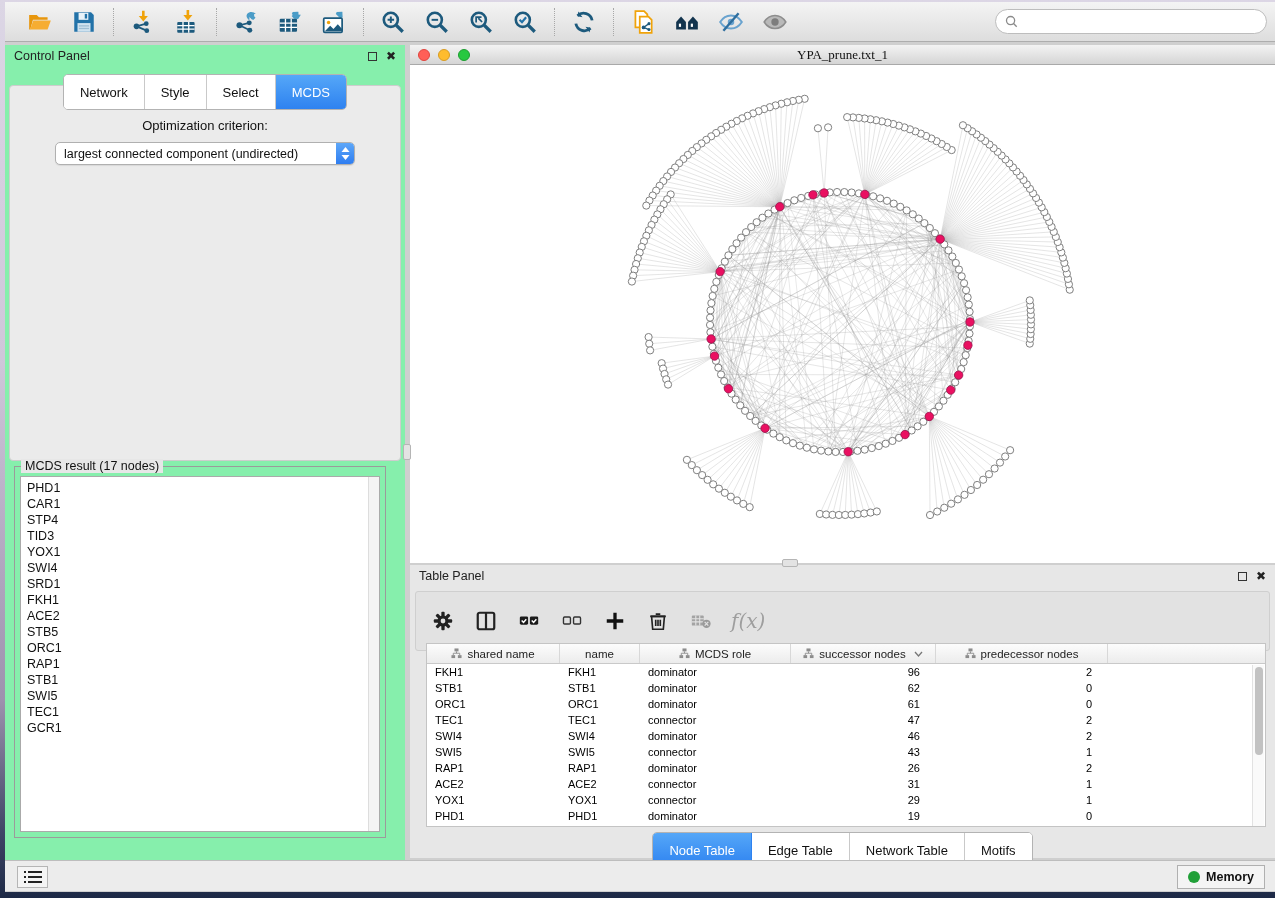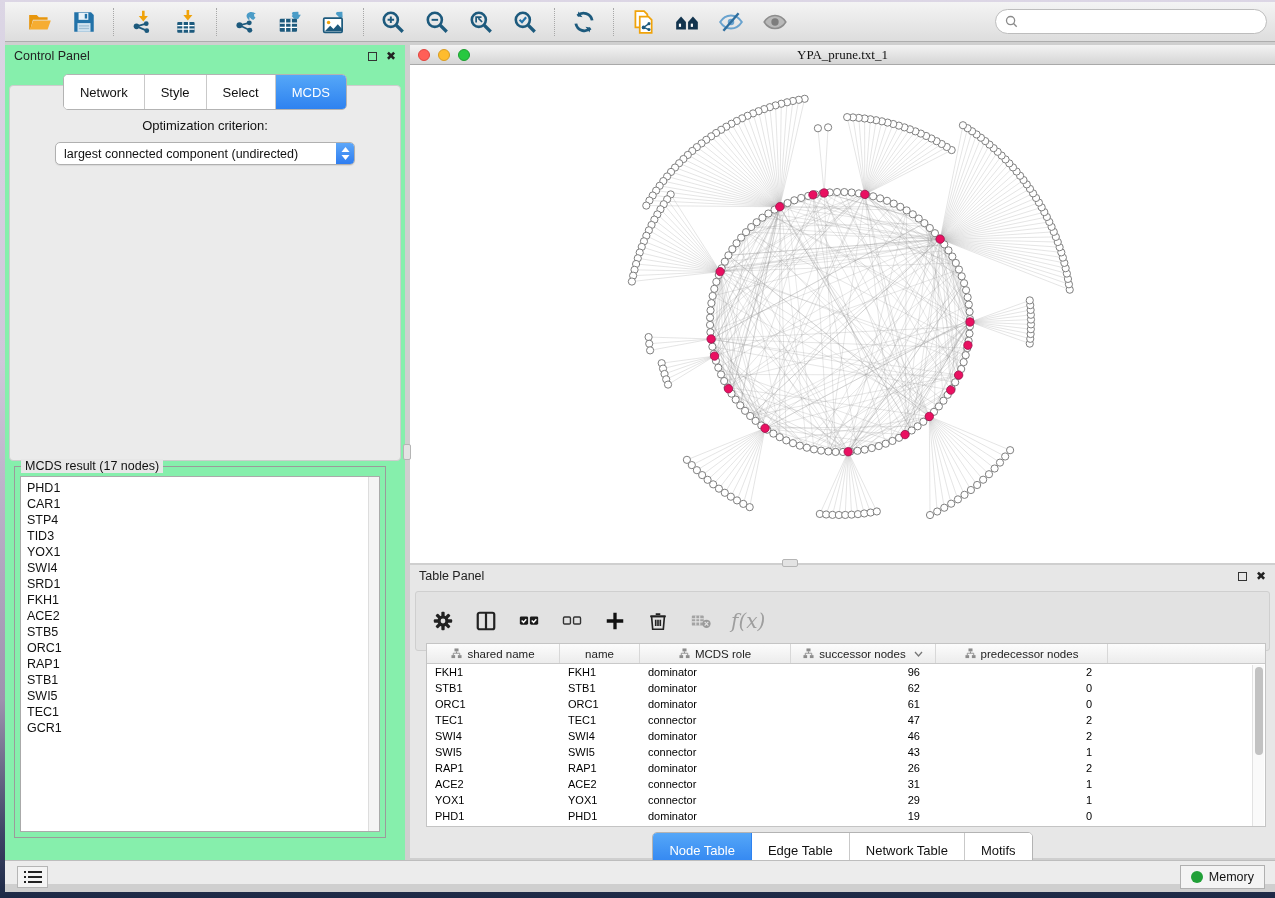--- a/index.html
+++ b/index.html
@@ -92,21 +92,21 @@
   .sortchev { width:9px; height:6px; margin-left:3px; }
   .tbody { position:relative; }
   .trow { display:grid; grid-template-columns:133px 80px 151px 145px 172px 1fr; height:16px; font-size:11px; color:#000; align-items:center; }
   .td { padding:0 8px; white-space:nowrap; overflow:hidden; }
   .td.num { text-align:right; padding-right:16px; }
   .tscroll { position:absolute; right:1px; top:21px; width:12px; height:162px; background:#fafafa; border-left:1px solid #e2e2e2; }
   .tscroll .thumb { position:absolute; left:2px; top:2px; width:8px; height:88px; background:#c2c2c2; border-radius:4px; }
   .tp-tabs { position:absolute; left:0; right:0; top:267px; display:flex; justify-content:center; }
 
   
-  .status-bar { position:absolute; left:0; top:858px; width:1270px; height:24px; background:#ececec; border-top:1px solid #bdbdbd; }
+  .status-bar { position:absolute; left:0; top:858px; width:1270px; height:31px; background:#ececec; border-top:1px solid #bdbdbd;font-weight:bold; }
   .list-btn { position:absolute; left:12px; top:5px; width:31px; height:22px; background:#f4f4f4; border:1px solid #b5b5b5;
      display:flex; align-items:center; justify-content:center; }
   .memory-btn { position:absolute; right:10px; top:4px; height:24px; padding:0 10px; background:#f4f4f4; border:1px solid #b0b0b0;
      display:flex; align-items:center; gap:6px; font-size:12.5px; }
   .memdot { width:12px; height:12px; border-radius:50%; }
 </style>
 </head>
 <body>
 
 <div class="window">

